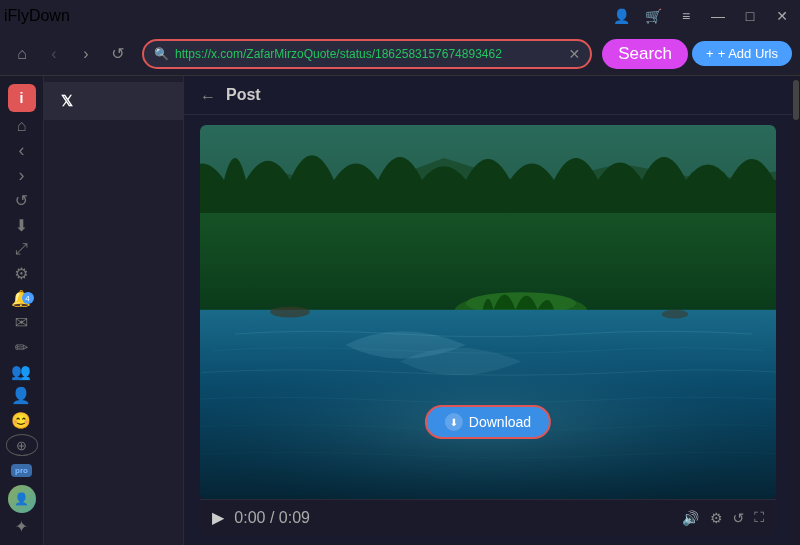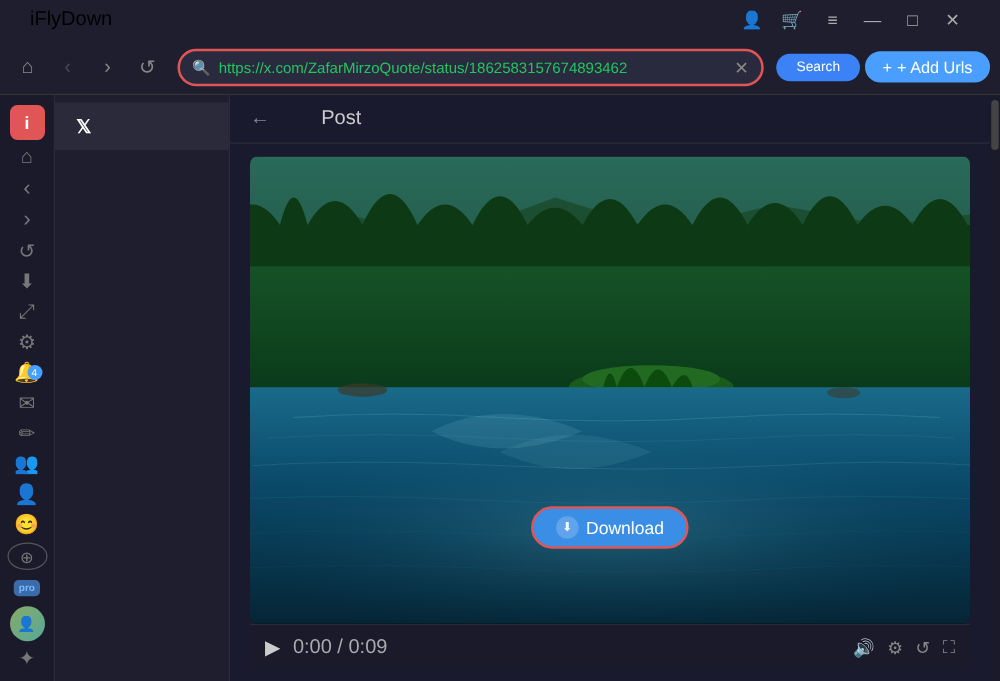--- a/index.html
+++ b/index.html
@@ -13,21 +13,21 @@
       flex-direction: column;
     }
 
     
     #title-bar {
       height: 32px;
       background: #1e1e2e;
       display: flex;
       align-items: center;
       justify-content: space-between;
-      padding: 0 24px;
+      padding: 0 4px;
       flex-shrink: 0;
     }
     #title-bar-left {
       display: flex;
       align-items: center;
       gap: 6px;
     }
     #title-bar-controls {
       display: flex;
       align-items: center;
@@ -96,26 +96,26 @@
       font-size: 12px;
     }
     #url-clear-btn {
       color: #888;
       cursor: pointer;
       font-size: 14px;
       line-height: 1;
     }
 
     #search-button {
-      background: #3b82f6;
+      background: #d946ef;
       color: white;
       border: none;
       border-radius: 16px;
       padding: 5px 16px;
-      font-size: 11px;
+      font-size: 17px;
       cursor: pointer;
       white-space: nowrap;
     }
 
     #add-urls-button {
       background: #4a9eff;
       color: white;
       border: none;
       border-radius: 16px;
       padding: 5px 14px;
@@ -276,22 +276,21 @@
       flex-shrink: 0;
     }
     #back-btn {
       color: #888;
       cursor: pointer;
       font-size: 16px;
     }
     #page-title {
       color: #cccccc;
       font-size: 16px;
-      font-weight: 400;
-      margin-left: 31px;
+      font-weight: 700;
     }
 
     
     #video-section {
       flex: 1;
       padding: 10px 16px 10px 16px;
       display: flex;
       flex-direction: column;
       overflow: hidden;
     }

